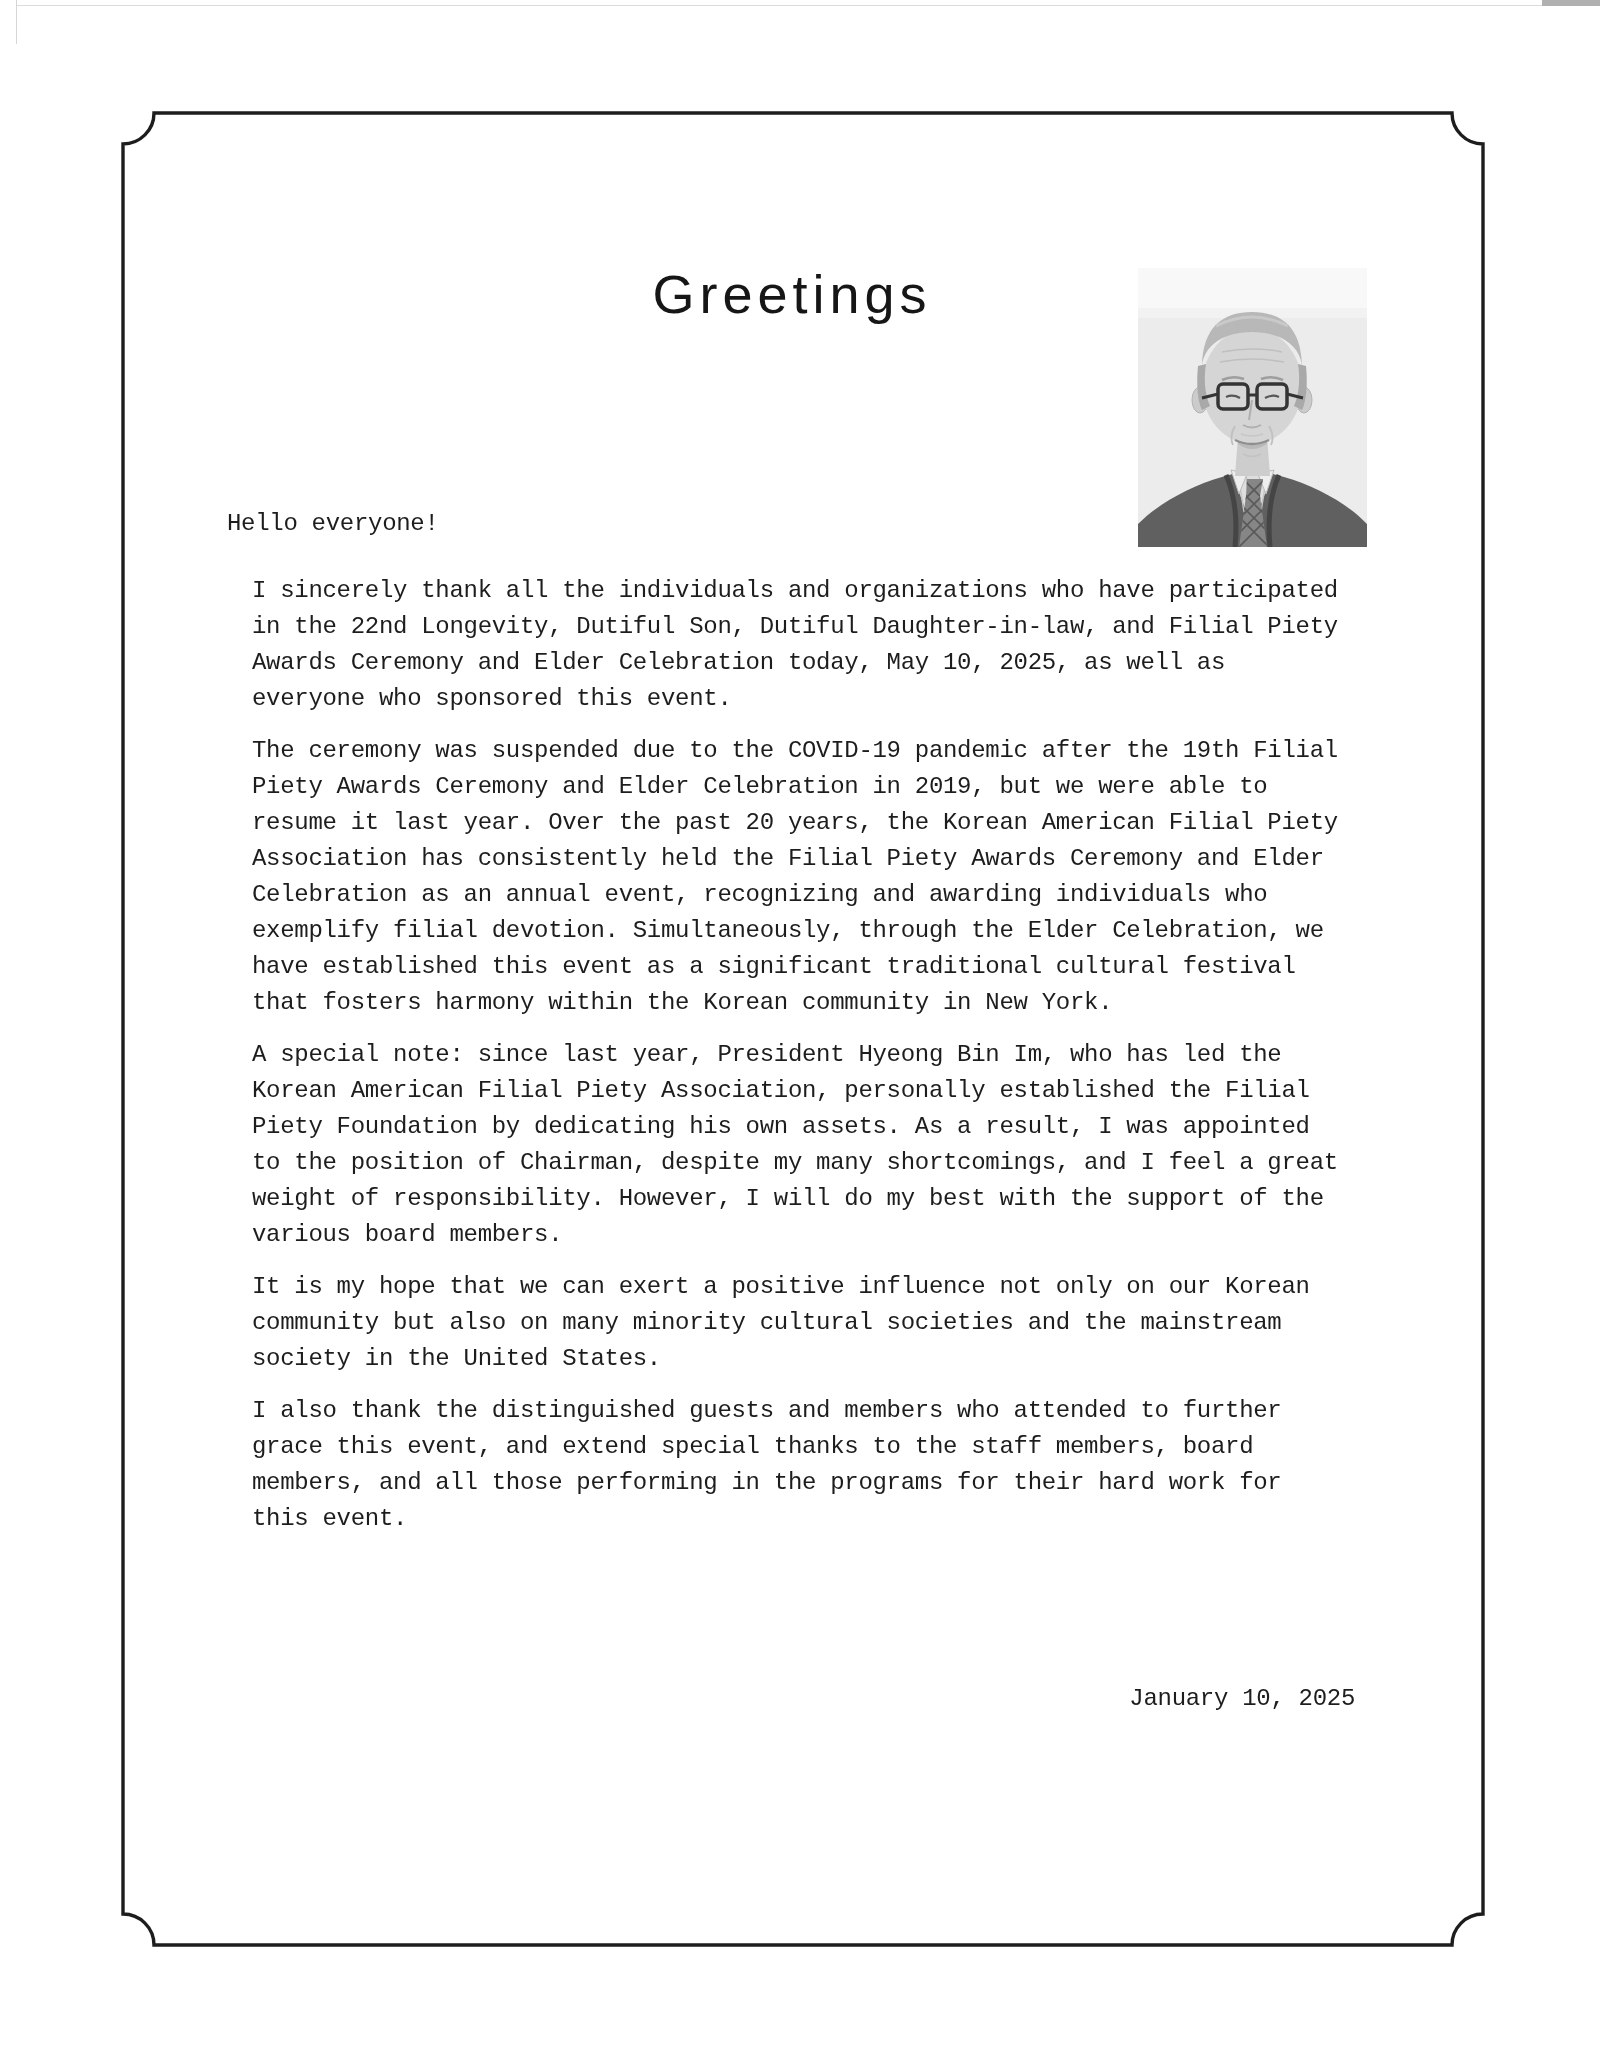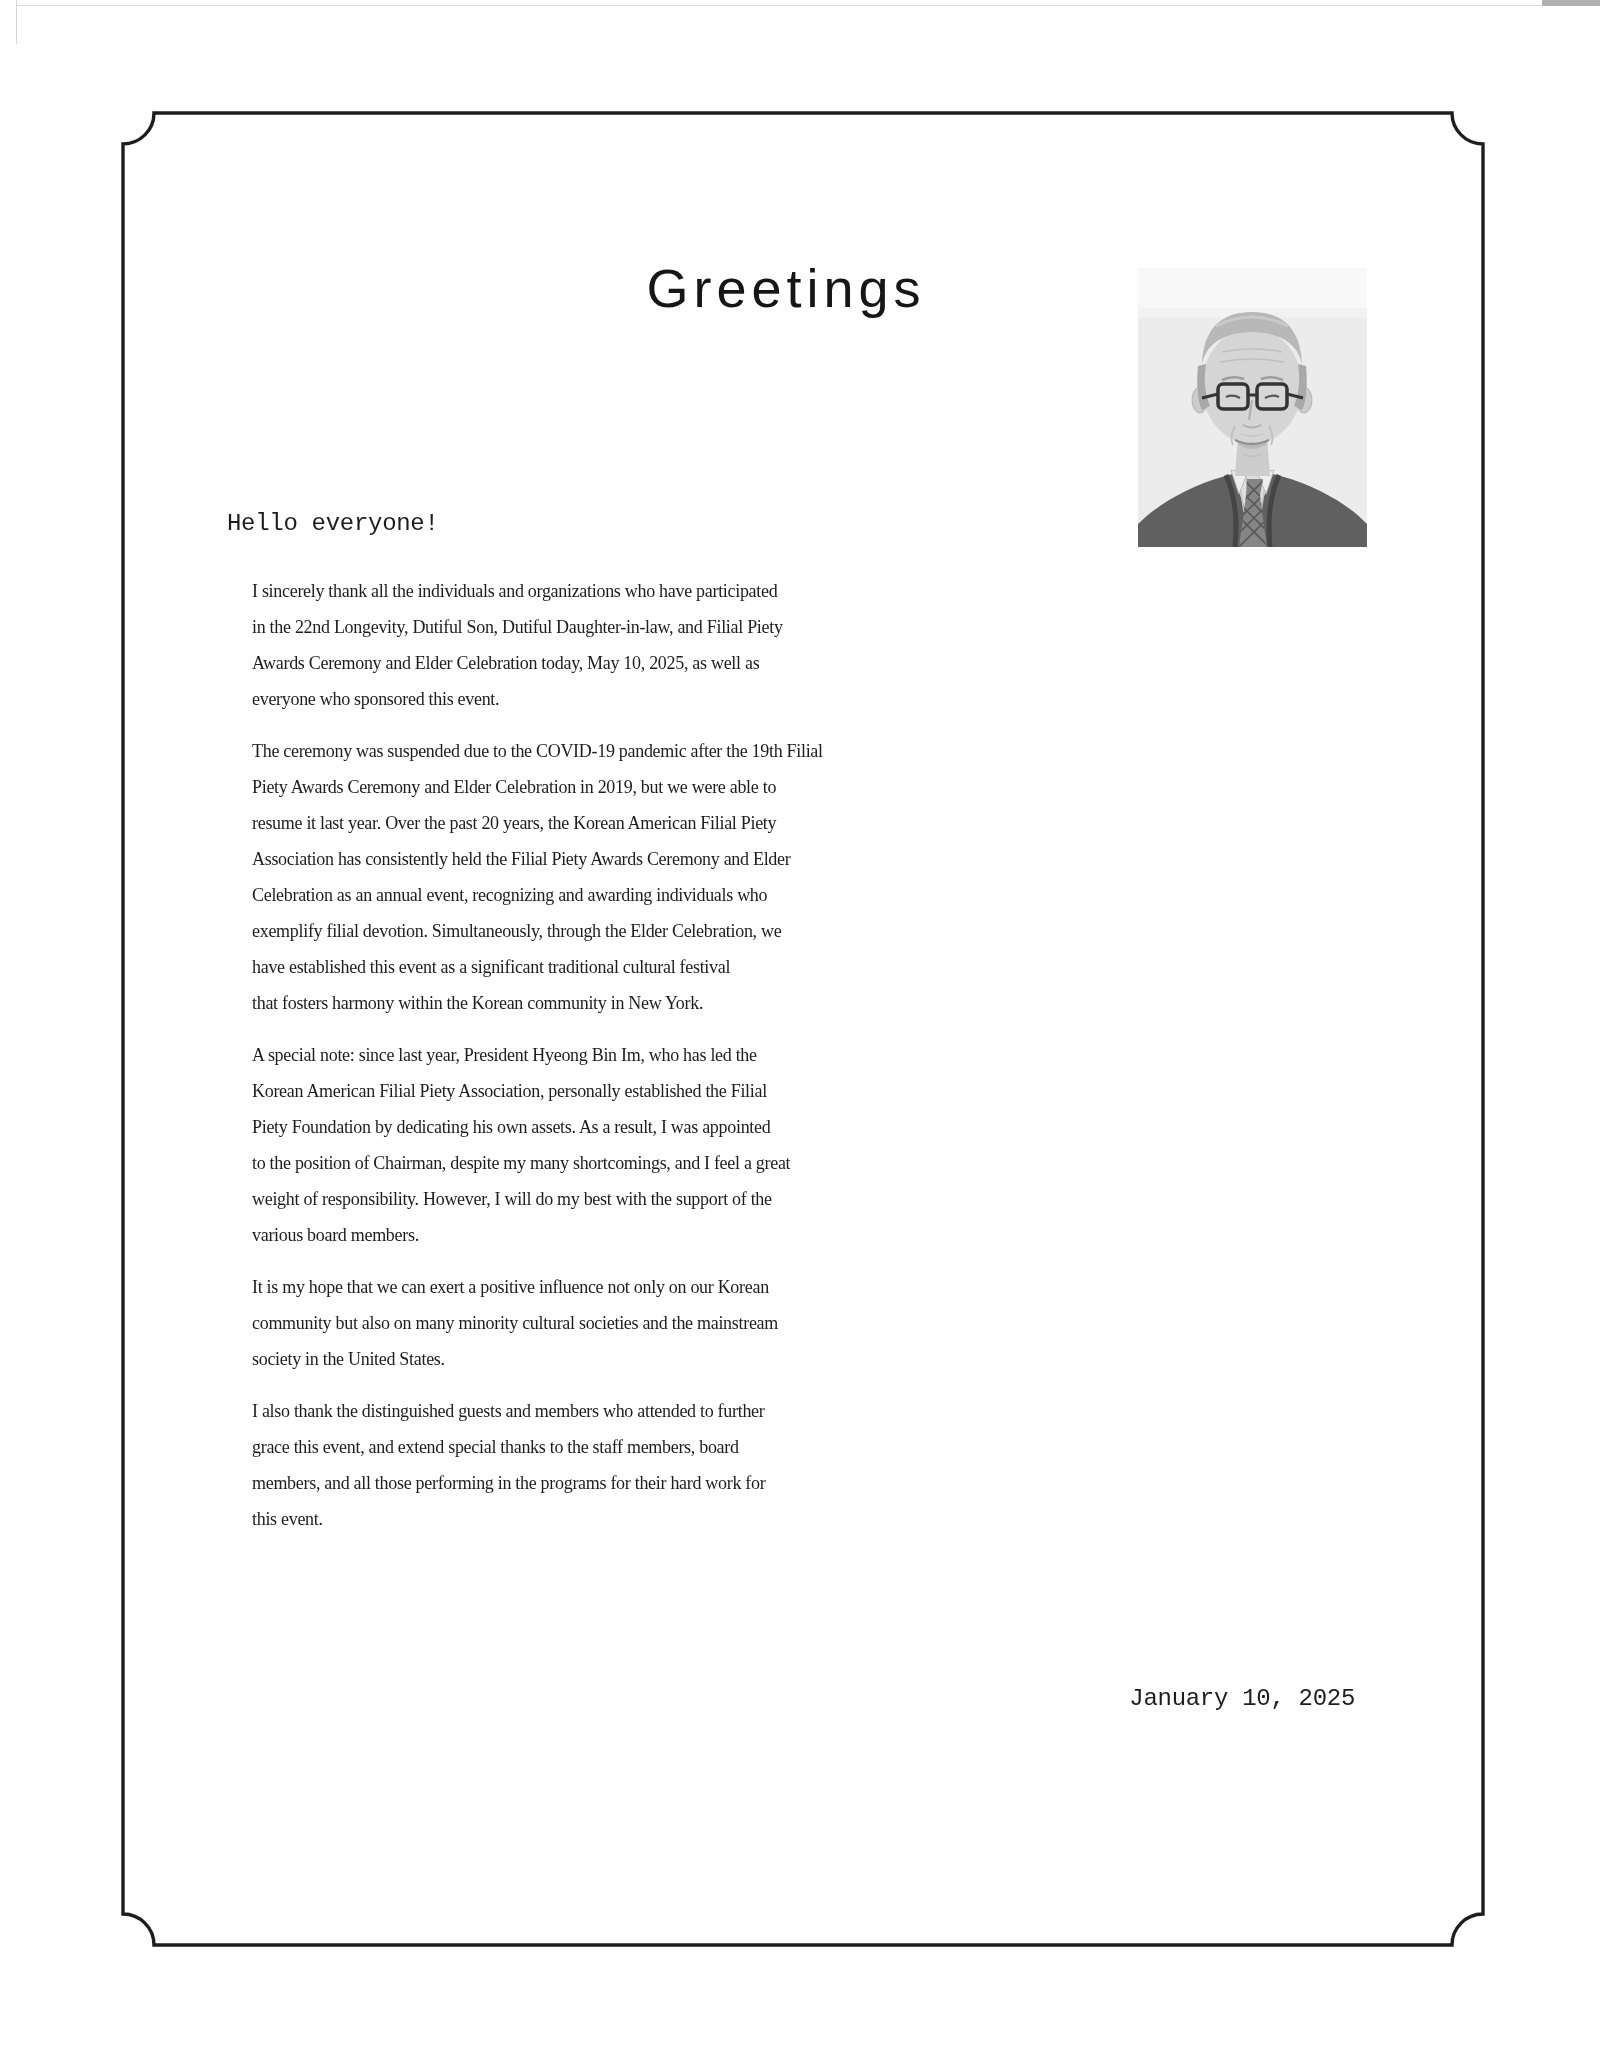--- a/index.html
+++ b/index.html
@@ -21,21 +21,21 @@
   .frame {
     position: absolute;
     left: 0; top: 0;
   }
 
   .page-title {
     position: absolute;
     left: 786px;
     top: 258px;
     transform: translateX(-50%);
-    margin: 0;
+    margin: 6px;
     font-family: "Liberation Sans", sans-serif;
     font-weight: 400;
     font-size: 54px;
     line-height: 60px;
     letter-spacing: 5px;
     color: #161616;
     white-space: nowrap;
   }
 
   .portrait {
@@ -56,25 +56,24 @@
   }
 
   .letter-body {
     position: absolute;
     left: 252px;
     top: 573px;
     width: 1180px;
   }
   .letter-body p {
     margin: 0 0 16px 0;
-    font-size: 18px;
+    font-size: 24px;
     line-height: 36px;
     letter-spacing: -0.3px;
     white-space: pre-line;
-    font-family: Liberation Serif, serif;
   }
 
   .signature {
     position: absolute;
     left: 252px;
     top: 1681px;
     width: 1103px;
     text-align: right;
     font-size: 24px;
     line-height: 36px;

